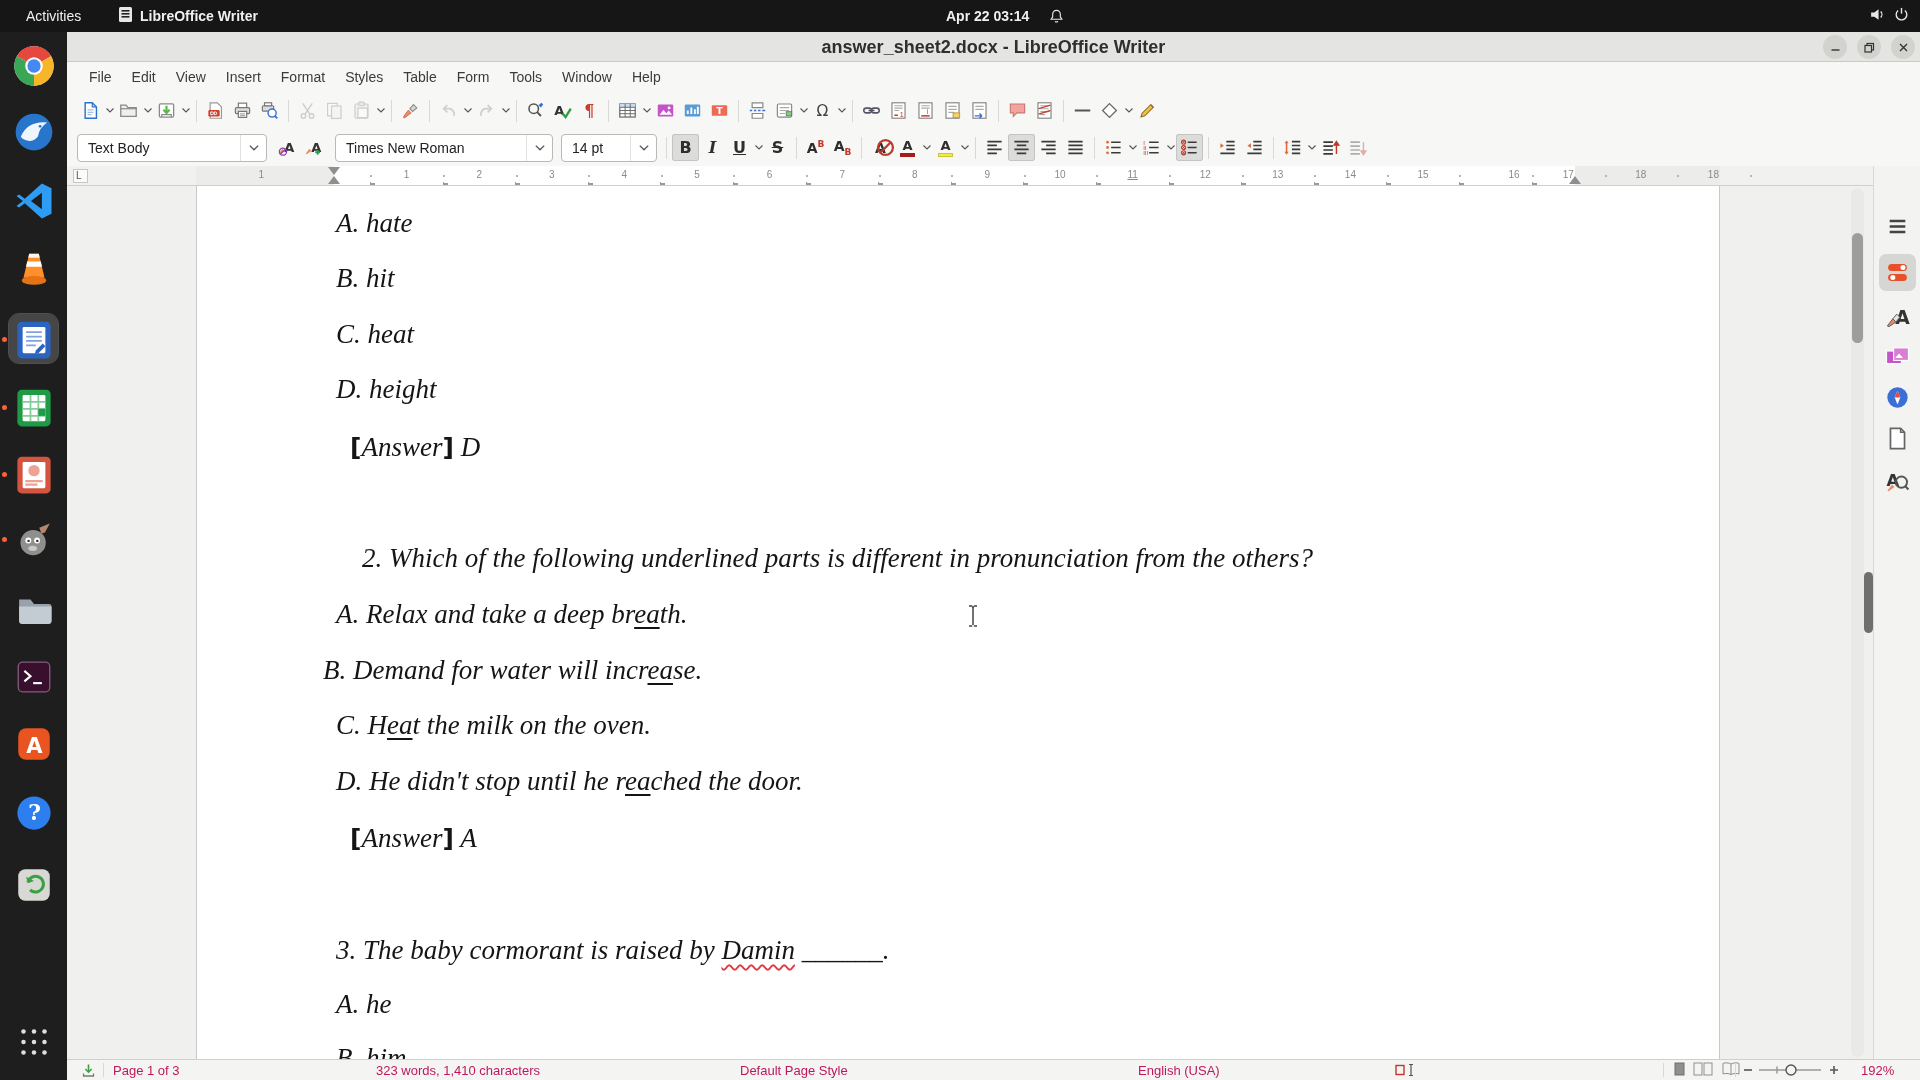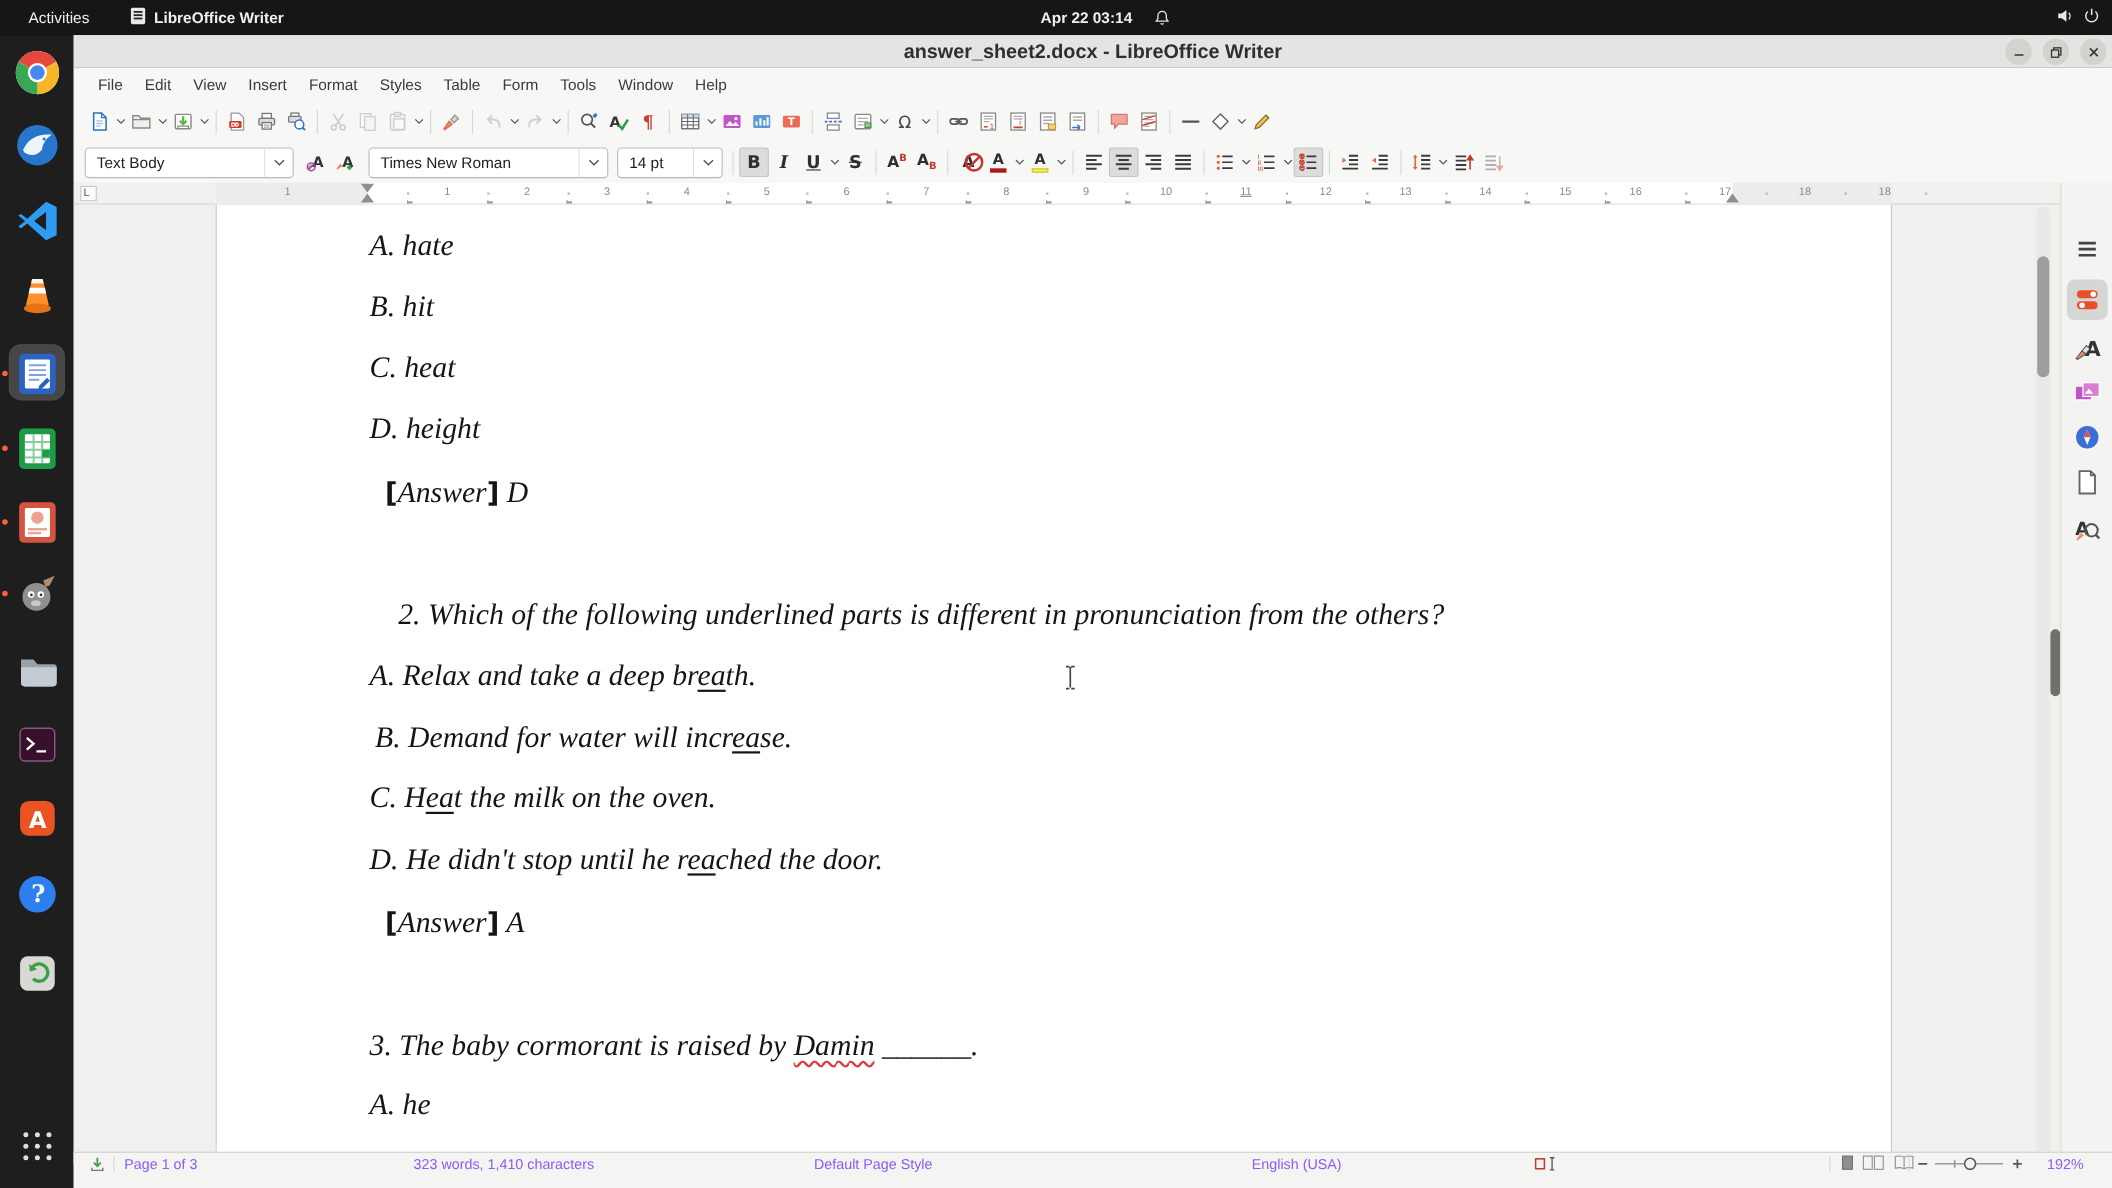--- a/index.html
+++ b/index.html
@@ -89,22 +89,22 @@
 
   
   #sidebar { position:absolute; right:0; top:134px; width:47px; height:893px; background:#f3f3f1;
              border-left:1px solid #d9d9d7; }
   .side-item { position:absolute; left:5px; width:37px; height:37px; border-radius:7px;
                display:flex; align-items:center; justify-content:center; }
   .side-item svg { width:25px; height:25px; }
   .side-selected { background:#d6d6d4; }
 
   
-  #statusbar { position:absolute; left:0; bottom:0; width:100%; height:33px; background:#f4f4f3;
-               border-top:1px solid #cfcfcd; font-size:13px; color:#8b5cf6; }
+  #statusbar { position:absolute; left:0; bottom:0; width:100%; height:21px; background:#f4f4f3;
+               border-top:1px solid #cfcfcd; font-size:13px; color:#be185d; }
   .sb { position:absolute; top:0; height:20px; display:flex; align-items:center; }
   .sb-sep { position:absolute; top:3px; width:1px; height:14px; background:#d8d8d6; }
 </style>
 </head>
 <body>
 
 <div id="screen">
 
   <div id="topbar">
     <div class="tb-item" id="activities">
@@ -771,21 +771,21 @@
           <div class="rnum" style="left: 573.6px;">6</div>
           <div class="rnum" style="left: 646.2px;">7</div>
           <div class="rnum" style="left: 718.8px;">8</div>
           <div class="rnum" style="left: 791.4px;">9</div>
           <div class="rnum" style="left: 864px;">10</div>
           <div class="rnum" style="left: 936.6px; text-decoration: underline;">11</div>
           <div class="rnum" style="left: 1009.2px;">12</div>
           <div class="rnum" style="left: 1081.8px;">13</div>
           <div class="rnum" style="left: 1154.4px;">14</div>
           <div class="rnum" style="left: 1227px;">15</div>
-          <div class="rnum" style="left: 1291px;">16</div>
+          <div class="rnum" style="left: 1318px;">16</div>
           <div class="rnum" style="left: 1372.2px;">17</div>
           <div class="rnum" style="left: 1444.8px;">18</div>
           <div class="rnum" style="left: 1517.4px;">18</div>
           <div class="rdot" style="left: 174.3px;"></div>
           <div class="rdot" style="left: 246.9px;"></div>
           <div class="rdot" style="left: 319.5px;"></div>
           <div class="rdot" style="left: 392.1px;"></div>
           <div class="rdot" style="left: 464.7px;"></div>
           <div class="rdot" style="left: 537.3px;"></div>
           <div class="rdot" style="left: 609.9px;"></div>
@@ -827,21 +827,21 @@
 
     <div id="docview">
       <div id="page">
           <div class="docline" style="left: 139px; top: 20px;"><span>A. hate</span></div>
           <div class="docline" style="left: 139px; top: 75px;"><span>B. hit</span></div>
           <div class="docline" style="left: 139px; top: 131px;"><span>C. heat</span></div>
           <div class="docline" style="left: 139px; top: 186px;"><span>D. height</span></div>
           <div class="docline" style="left: 153px; top: 244px;"><span class="bracket">[</span><span>Answer</span><span class="bracket">]</span><span> D</span></div>
           <div class="docline" style="left: 139px; top: 355px; margin-left: 26px;"><span>2. Which of the following underlined parts is different in pronunciation from the others?</span></div>
           <div class="docline" style="left: 139px; top: 411px;"><span>A. Relax and take a deep br</span><span class="useg">ea</span><span>th.</span></div>
-          <div class="docline" style="left: 144px; top: 467px;"><span>B. Demand for water will incr</span><span class="useg">ea</span><span>se.</span></div>
+          <div class="docline" style="left: 126px; top: 467px;"><span>B. Demand for water will incr</span><span class="useg">ea</span><span>se.</span></div>
           <div class="docline" style="left: 139px; top: 522px;"><span>C. H</span><span class="useg">ea</span><span>t the milk on the oven.</span></div>
           <div class="docline" style="left: 139px; top: 578px;"><span>D. He didn't stop until he r</span><span class="useg">ea</span><span>ched the door.</span></div>
           <div class="docline" style="left: 153px; top: 635px;"><span class="bracket">[</span><span>Answer</span><span class="bracket">]</span><span> A</span></div>
           <div class="docline" style="left: 139px; top: 747px;"><span>3. The baby cormorant is raised by </span><span class="spell">Damin</span><span> </span><span>______.</span></div>
           <div class="docline" style="left: 139px; top: 801px;"><span>A. he</span></div>
           <div class="docline" style="left: 139px; top: 855px;"><span>B. him</span></div>
         </div>
       <div id="scroll-track">
         <div id="scroll-thumb"></div>
       </div>

